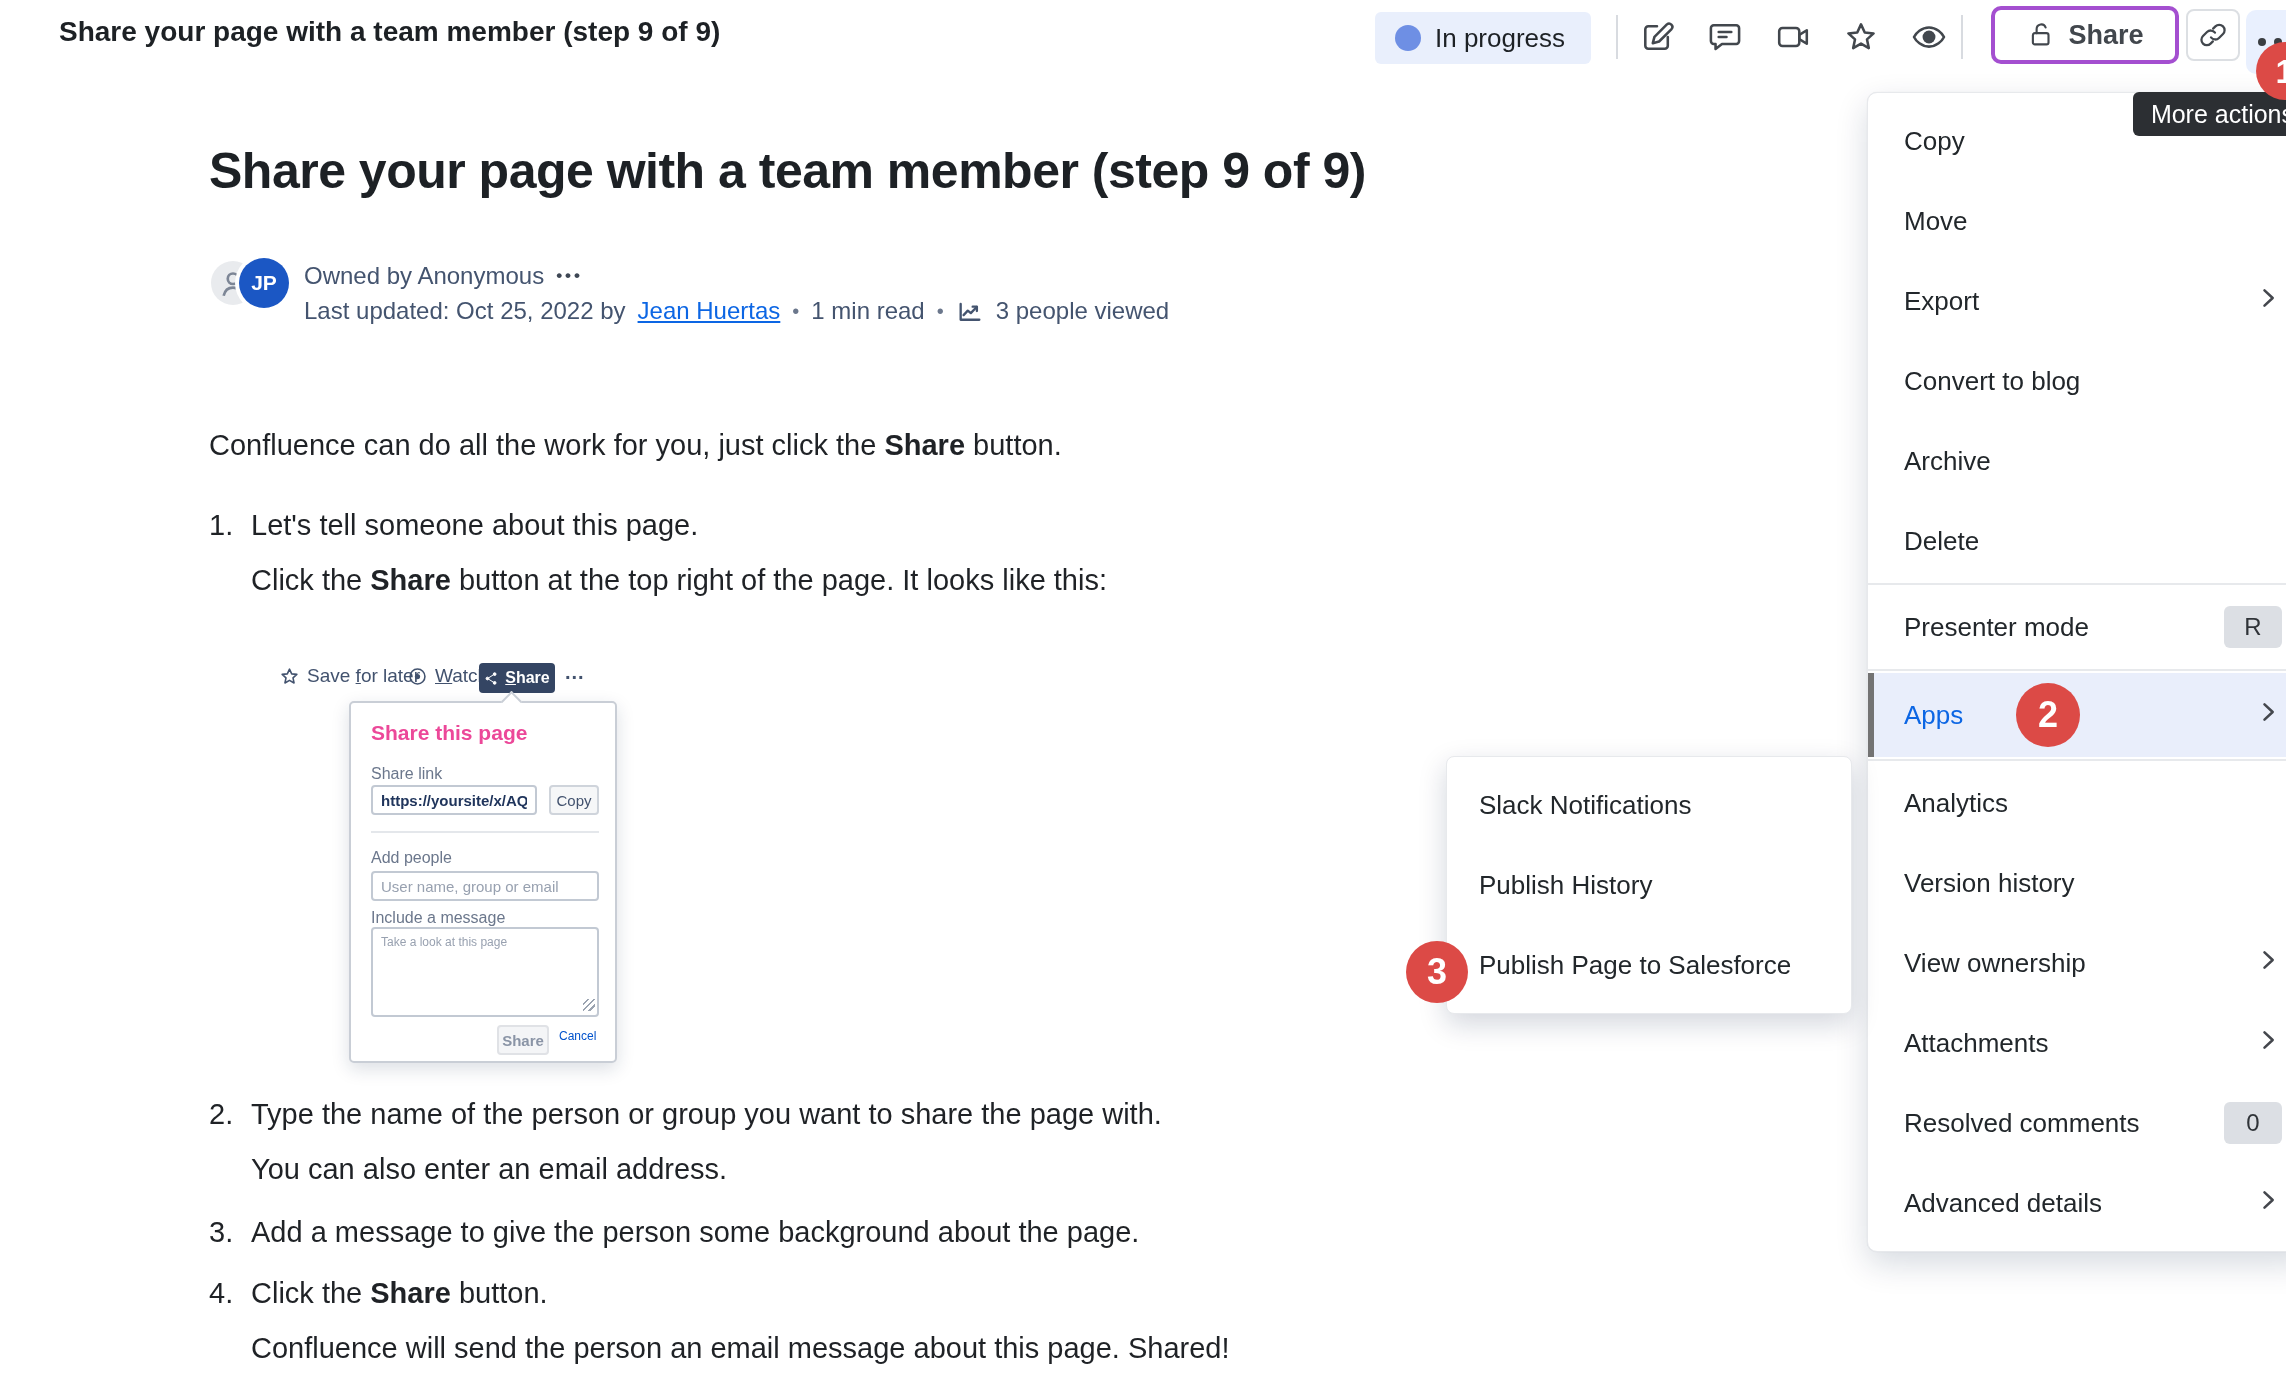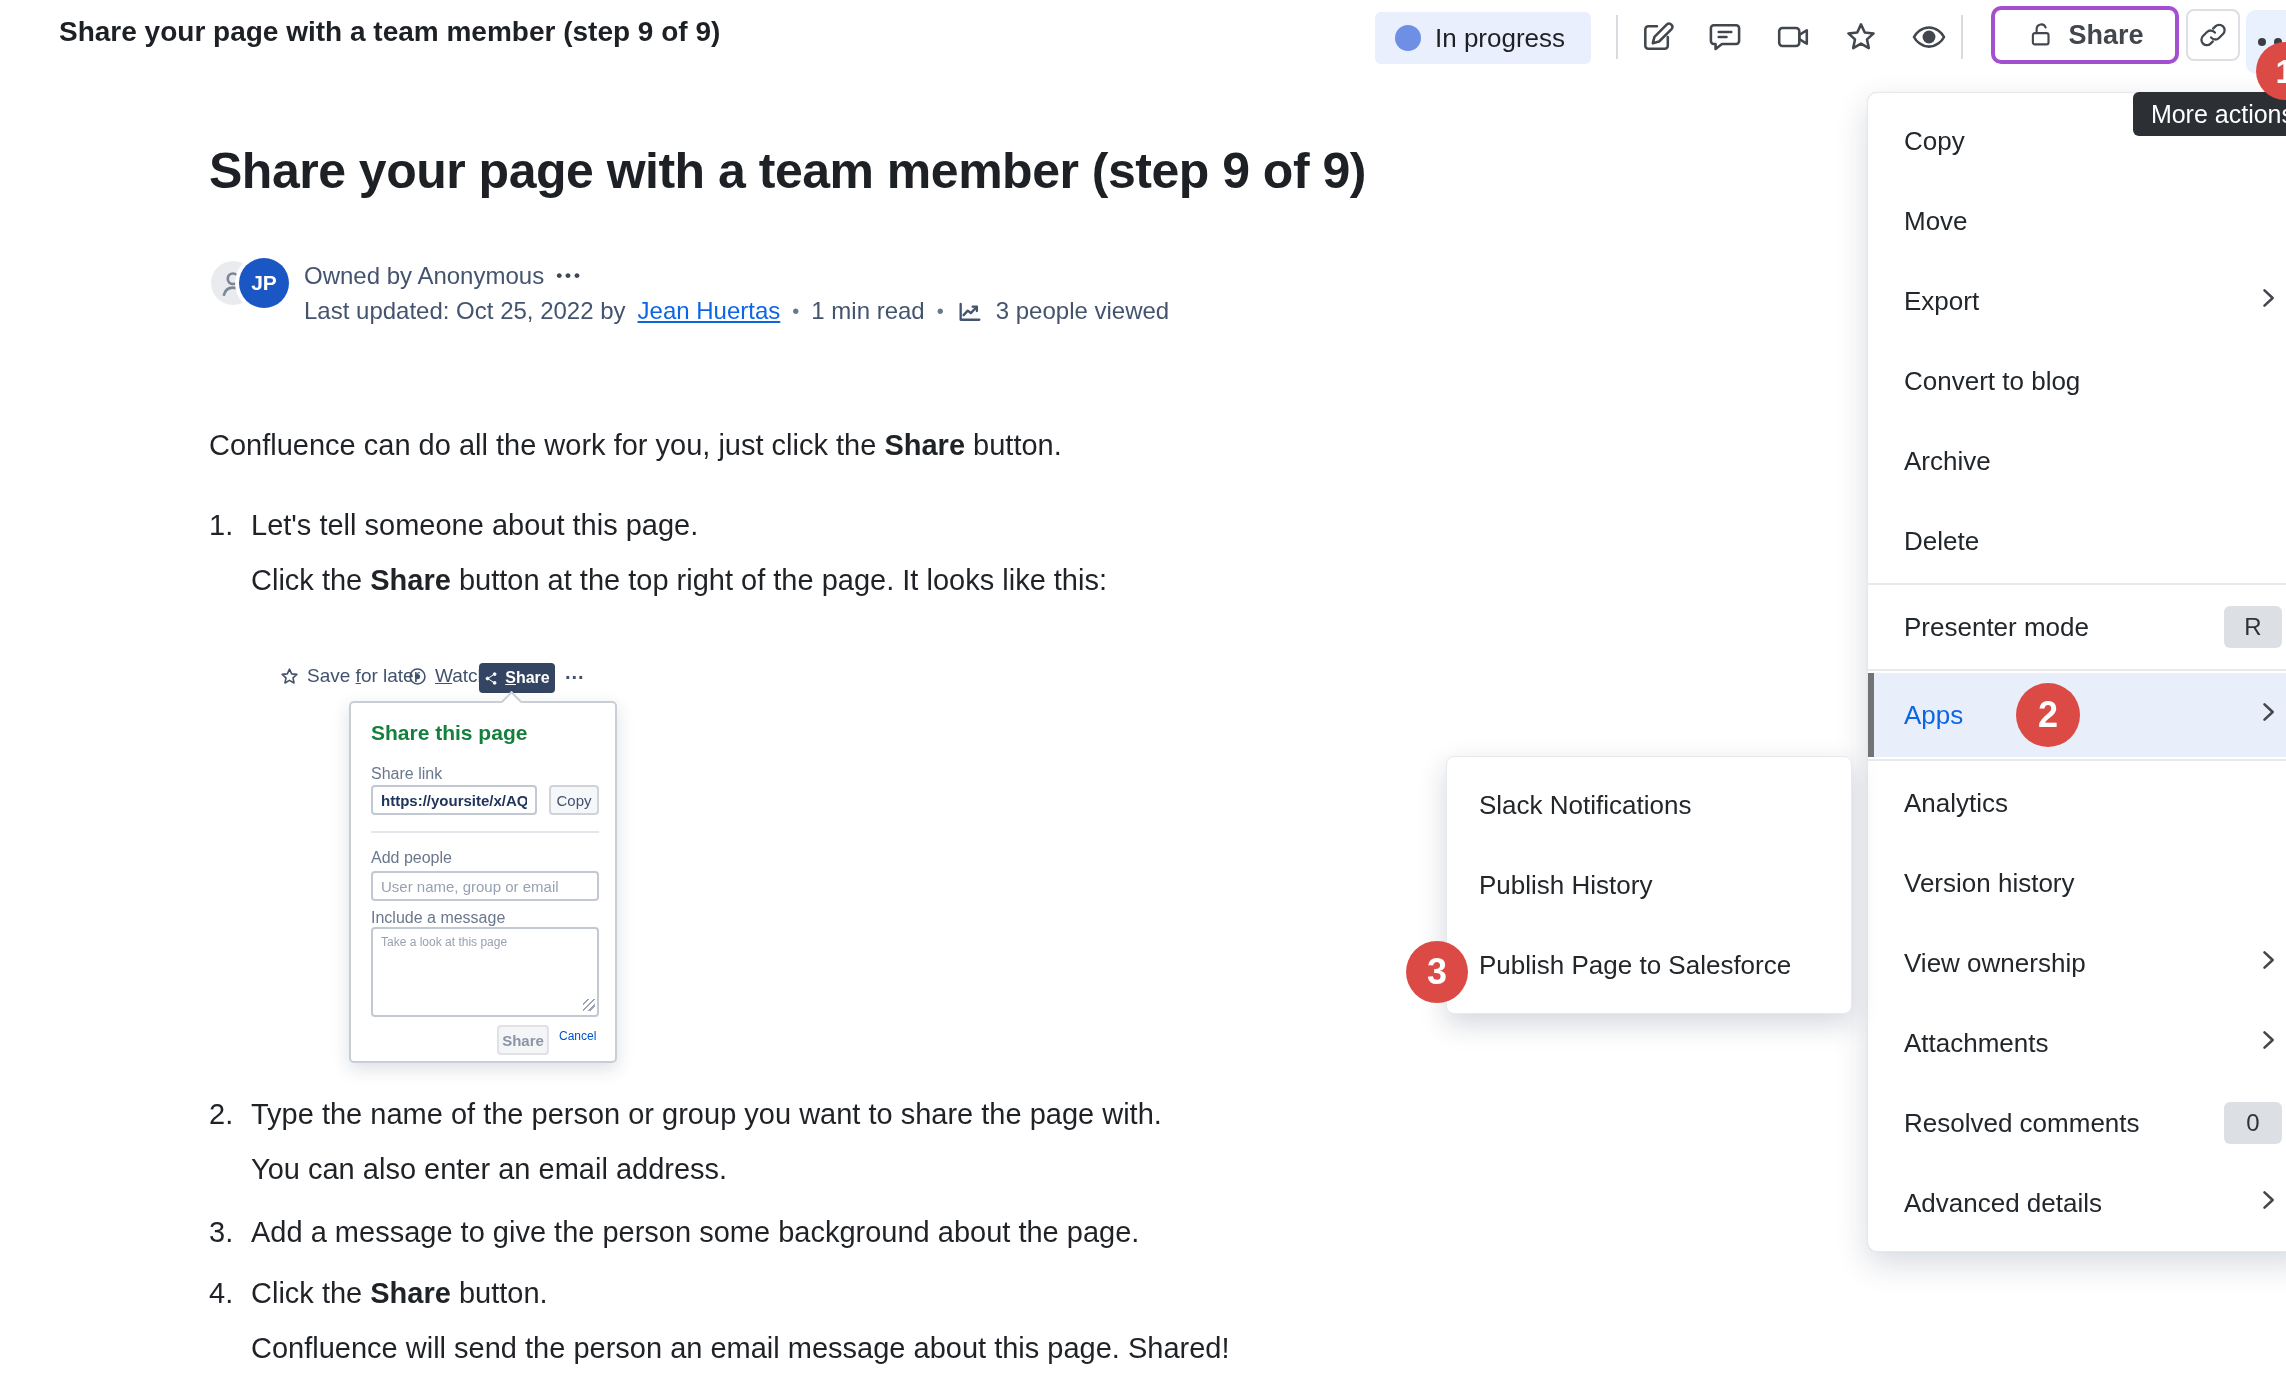--- a/index.html
+++ b/index.html
@@ -56,21 +56,21 @@
   .mini *{box-sizing:border-box;}
   .mini-toolbar-item{position:absolute;display:flex;align-items:center;gap:7px;font-size:19px;color:#42526e;}
   .u{text-decoration:underline;}
   .mini-share-dark{position:absolute;left:210px;top:8px;width:76px;height:30px;background:#344563;border-radius:4px;
                    display:flex;align-items:center;justify-content:center;gap:6px;color:#fff;font-size:16px;font-weight:600;cursor:pointer;}
   .mini-more{position:absolute;left:296px;top:6px;font-size:20px;font-weight:700;letter-spacing:1px;color:#42526e;cursor:pointer;}
   .mini-dialog{position:absolute;left:80px;top:46px;width:268px;height:362px;background:#fff;
                border:2px solid #c9ced6;border-radius:5px;box-shadow:0 6px 18px rgba(23,43,77,.15);}
   .mini-caret{position:absolute;left:235px;top:39px;width:15px;height:15px;background:#fff;
               border-left:2px solid #c9ced6;border-top:2px solid #c9ced6;transform:rotate(45deg);z-index:2;}
-  .md-title{position:absolute;left:20px;top:18px;font-size:21px;font-weight:700;color:#15803d;}
+  .md-title{position:absolute;left:20px;top:18px;font-size:21px;font-weight:700;color:#ec4899;}
   .md-label{position:absolute;left:20px;font-size:16px;color:#6b778c;}
   .md-input{position:absolute;left:20px;height:30px;border:2px solid #c2c9d3;border-radius:4px;
             font-family:"Liberation Sans",sans-serif;font-size:15px;color:#20355c;padding:0 8px;background:#fff;}
   .md-input::placeholder,.md-textarea::placeholder{color:#98a1b0;}
   .md-copy{position:absolute;left:198px;top:82px;width:50px;height:30px;background:#f6f7f8;border:2px solid #cfd4db;
            border-radius:4px;font-size:15px;color:#42526e;display:flex;align-items:center;justify-content:center;cursor:pointer;}
   .md-divider{position:absolute;left:20px;top:128px;width:228px;height:2px;background:#e4e7eb;}
   .md-textarea{position:absolute;left:20px;top:224px;width:228px;height:90px;border:2px solid #c2c9d3;border-radius:4px;
                font-family:"Liberation Sans",sans-serif;font-size:12px;color:#20355c;padding:6px 8px;resize:none;}
   .md-resize{position:absolute;left:232px;top:296px;width:12px;height:12px;

